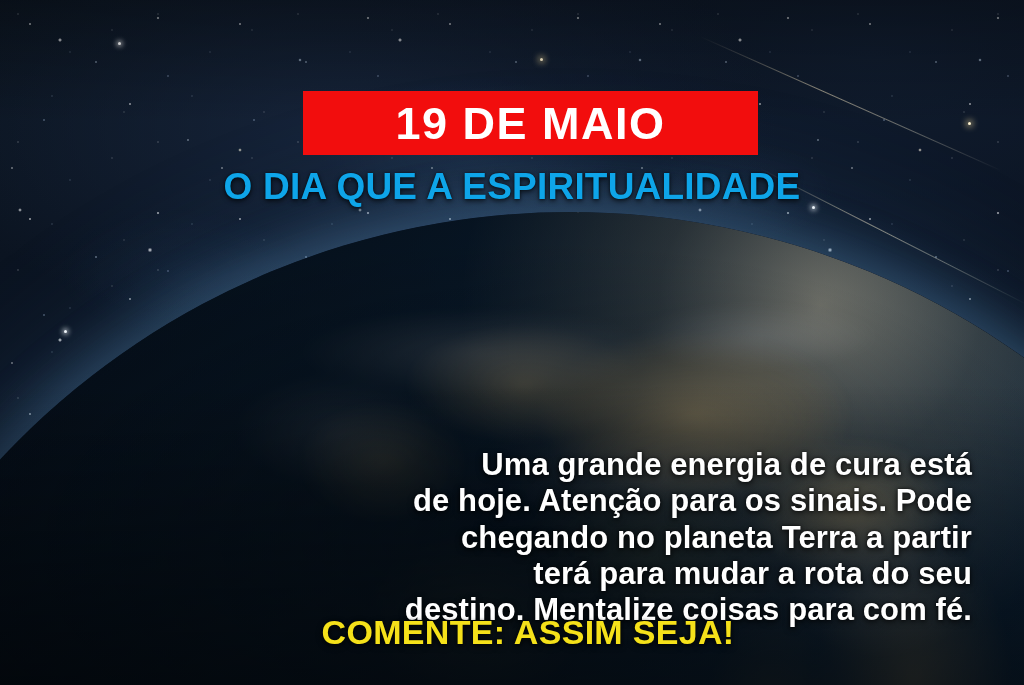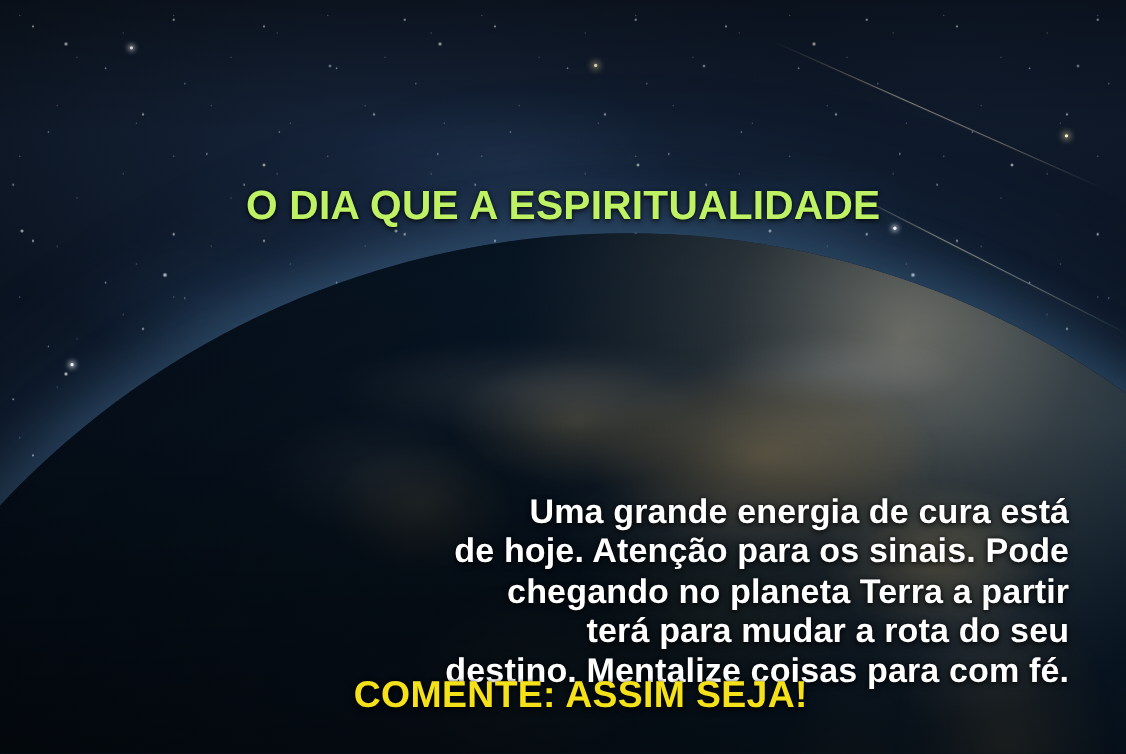--- a/index.html
+++ b/index.html
@@ -241,21 +241,21 @@
     line-height: 1;
     white-space: nowrap;
   }
 
   .headline {
     position: absolute;
     left: 0;
     right: 0;
     top: 166px;
     text-align: center;
-    color: #bef264;
+    color: #0ea5e9;
     font-size: 37px;
     font-weight: bold;
     line-height: 1.16;
     letter-spacing: .2px;
     text-shadow: 0 2px 5px rgba(0,0,0,.72), 0 0 2px rgba(0,0,0,.55);
   }
   .headline .l2 { display: block; }
 
   .body-copy {
     position: absolute;
@@ -316,20 +316,23 @@
     <div class="clouds"></div>
     <div class="shade"></div>
     <div class="limb"></div>
     <div class="limb-warm"></div>
   </div>
 
   <div class="vignette"></div>
 
   <div class="content">
 
+    <div class="date-banner">
+      <span>19 DE MAIO</span>
+    </div>
 
     <div class="headline">
       <span class="l1">O DIA QUE A ESPIRITUALIDADE</span>
     </div>
 
     <div class="body-copy">
       <span class="bl">Uma grande energia de cura está</span>
       <span class="bl">de hoje. Atenção para os sinais. Pode</span>
       <span class="bl">chegando no planeta Terra a partir</span>
       <span class="bl">terá para mudar a rota do seu</span>

